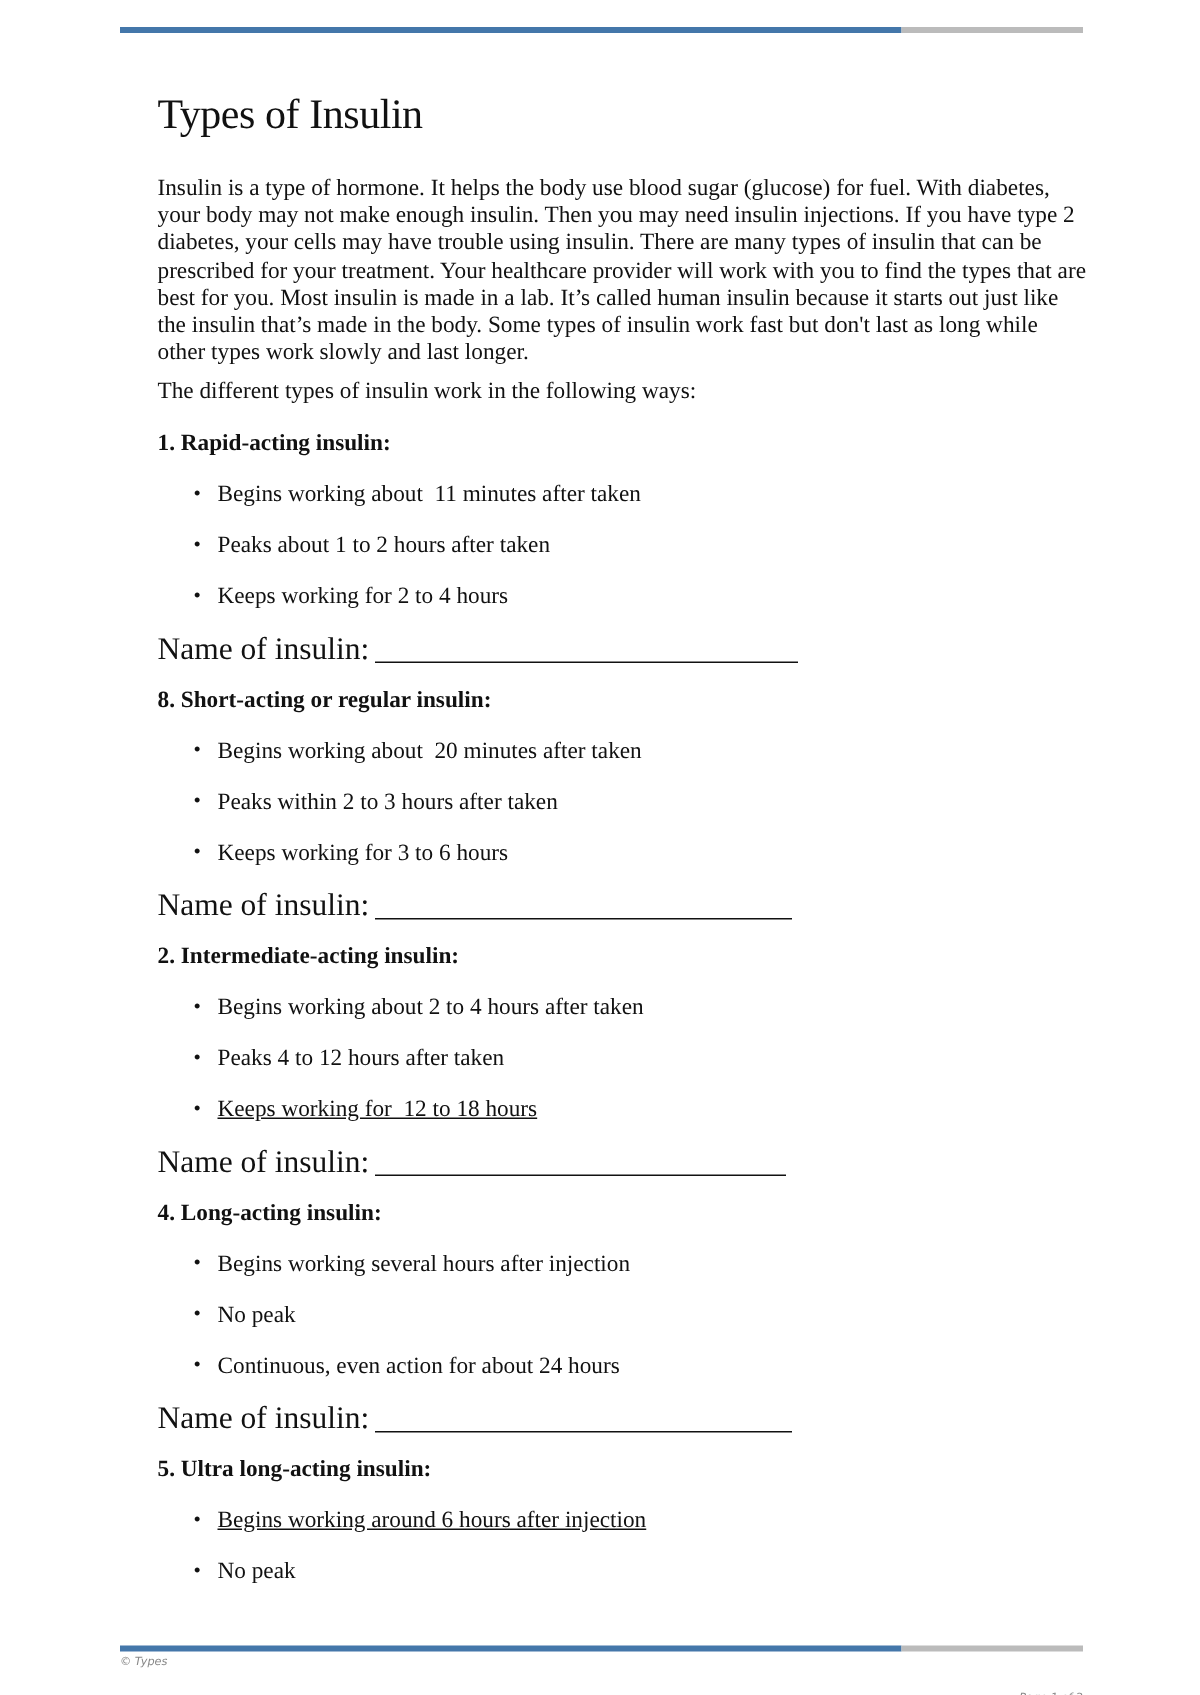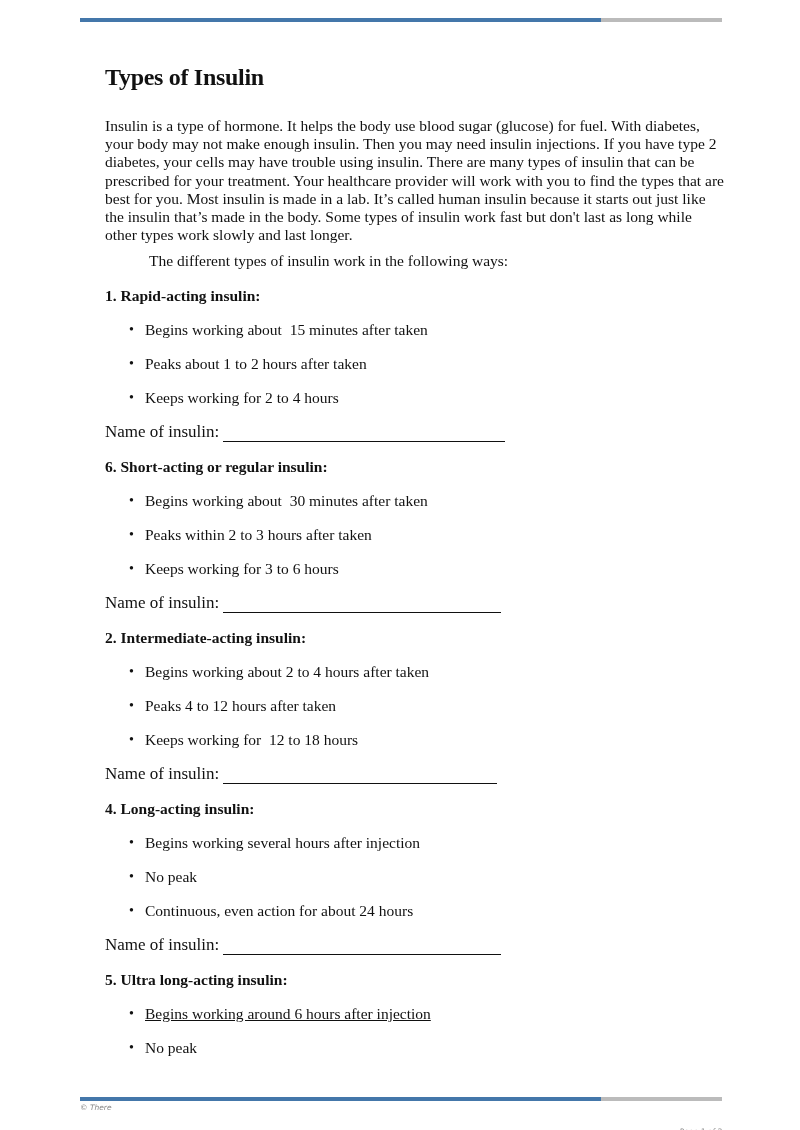--- a/index.html
+++ b/index.html
@@ -3,29 +3,29 @@
 <meta charset="utf-8">
 <style>
   html, body { margin: 0; padding: 0; background: #ffffff; }
   body { width: 800px; height: 1130px; position: relative; overflow: hidden; font-family: "Liberation Serif", serif; color: #111; }
   .bar { position: absolute; left: 80px; width: 642px; height: 4px; display: flex; }
   .bar .blue { background: #4477aa; width: 521px; height: 100%; }
   .bar .gray { background: #bbbbbb; flex: 1; height: 100%; }
   .bar.top { top: 18px; }
   .bar.bottom { top: 1097px; }
   .content { position: absolute; left: 105px; top: 55px; width: 620px; }
-  h1 { font-family: "Liberation Serif", serif; font-size: 24px; font-weight: bold; margin: 0 0 18px 0; line-height: 44px; letter-spacing: -0.3px; }
+  h1 { font-family: "Liberation Serif", serif; font-size: 28px; font-weight: normal; margin: 0 0 18px 0; line-height: 44px; letter-spacing: -0.3px; }
   p { margin: 0; font-size: 15.5px; line-height: 18.2px; }
   .intro { margin-bottom: 8px; }
-  .lead { margin-bottom: 16px; margin-left: 44px; }
+  .lead { margin-bottom: 16px; }
   .section-title { margin-bottom: 16px; font-weight: bold; }
   ul { margin: 0; padding: 0 0 0 40px; list-style: none; }
   ul li { position: relative; font-size: 15.5px; line-height: 18.2px; margin-bottom: 16px; }
   ul li .bullet { position: absolute; left: -16px; top: 0; font-size: 14px; }
-  .name-row { margin-bottom: 16px; font-size: 17px; line-height: 18.2px; display: flex; align-items: flex-end; }
+  .name-row { margin-bottom: 16px; font-size: 21px; line-height: 18.2px; display: flex; align-items: flex-end; }
   .name-row .line { display: inline-block; height: 14px; border-bottom: 1.5px solid #111; margin-left: 4px; }
   .footer { position: absolute; top: 1103px; font-family: "DejaVu Sans", sans-serif; font-size: 7.5px; font-style: italic; color: #888; }
   .footer.left { left: 80px; }
   .footer.right { right: 78px; margin-top: 24px; }
 </style>
 </head>
 <body>
 
 <div class="bar top">
   <div class="blue"></div>
@@ -34,47 +34,47 @@
 
 <div class="content">
   <h1>Types of Insulin</h1>
   <p class="intro">Insulin is a type of hormone. It helps the body use blood sugar (glucose) for fuel. With diabetes, your body may not make enough insulin. Then you may need insulin injections. If you have type 2 diabetes, your cells may have trouble using insulin. There are many types of insulin that can be prescribed for your treatment. Your healthcare provider will work with you to find the types that are best for you. Most insulin is made in a lab. It’s called human insulin because it starts out just like the insulin that’s made in the body. Some types of insulin work fast but don't last as long while other types work slowly and last longer.</p>
   <p class="lead">The different types of insulin work in the following ways:</p>
 
   <div id="sections">
       <div>
         <p class="section-title">1. Rapid-acting insulin:</p>
         <ul>
-          <li><span class="bullet">•</span><span style="white-space: pre;">Begins working about  15 minutes after taken</span></li>
+          <li><span class="bullet">•</span><span style="white-space: pre;">Begins working about  11 minutes after taken</span></li>
           <li><span class="bullet">•</span><span style="white-space: pre; text-align: center;">Peaks about 1 to 2 hours after taken</span></li>
           <li><span class="bullet">•</span><span style="white-space: pre;">Keeps working for 2 to 4 hours</span></li>
         </ul>
         <div class="name-row">
           <span>Name of insulin:</span>
           <span class="line" style="width: 282px;"></span>
         </div>
       </div>
       <div>
-        <p class="section-title">6. Short-acting or regular insulin:</p>
+        <p class="section-title">8. Short-acting or regular insulin:</p>
         <ul>
-          <li><span class="bullet">•</span><span style="white-space: pre;">Begins working about  30 minutes after taken</span></li>
+          <li><span class="bullet">•</span><span style="white-space: pre;">Begins working about  20 minutes after taken</span></li>
           <li><span class="bullet">•</span><span style="white-space: pre;">Peaks within 2 to 3 hours after taken</span></li>
           <li><span class="bullet">•</span><span style="white-space: pre;">Keeps working for 3 to 6 hours</span></li>
         </ul>
         <div class="name-row">
           <span>Name of insulin:</span>
           <span class="line" style="width: 278px;"></span>
         </div>
       </div>
       <div>
         <p class="section-title">2. Intermediate-acting insulin:</p>
         <ul>
           <li><span class="bullet">•</span><span style="white-space: pre;">Begins working about 2 to 4 hours after taken</span></li>
           <li><span class="bullet">•</span><span style="white-space: pre;">Peaks 4 to 12 hours after taken</span></li>
-          <li><span class="bullet">•</span><span style="white-space: pre;">Keeps working for  12 to 18 hours</span></li>
+          <li><span class="bullet">•</span><span style="white-space: pre; text-decoration: underline;">Keeps working for  12 to 18 hours</span></li>
         </ul>
         <div class="name-row">
           <span>Name of insulin:</span>
           <span class="line" style="width: 274px;"></span>
         </div>
       </div>
       <div>
         <p class="section-title">4. Long-acting insulin:</p>
         <ul>
           <li><span class="bullet">•</span><span style="white-space: pre;">Begins working several hours after injection</span></li>
@@ -93,14 +93,14 @@
           <li><span class="bullet">•</span><span style="white-space: pre;">No peak</span></li>
         </ul>
       </div>
     </div>
 </div>
 
 <div class="bar bottom">
   <div class="blue"></div>
   <div class="gray"></div>
 </div>
-<div class="footer left">© There</div>
+<div class="footer left">© Types</div>
 <div class="footer right">Page 1 of 2</div>
 
 </body></html>

